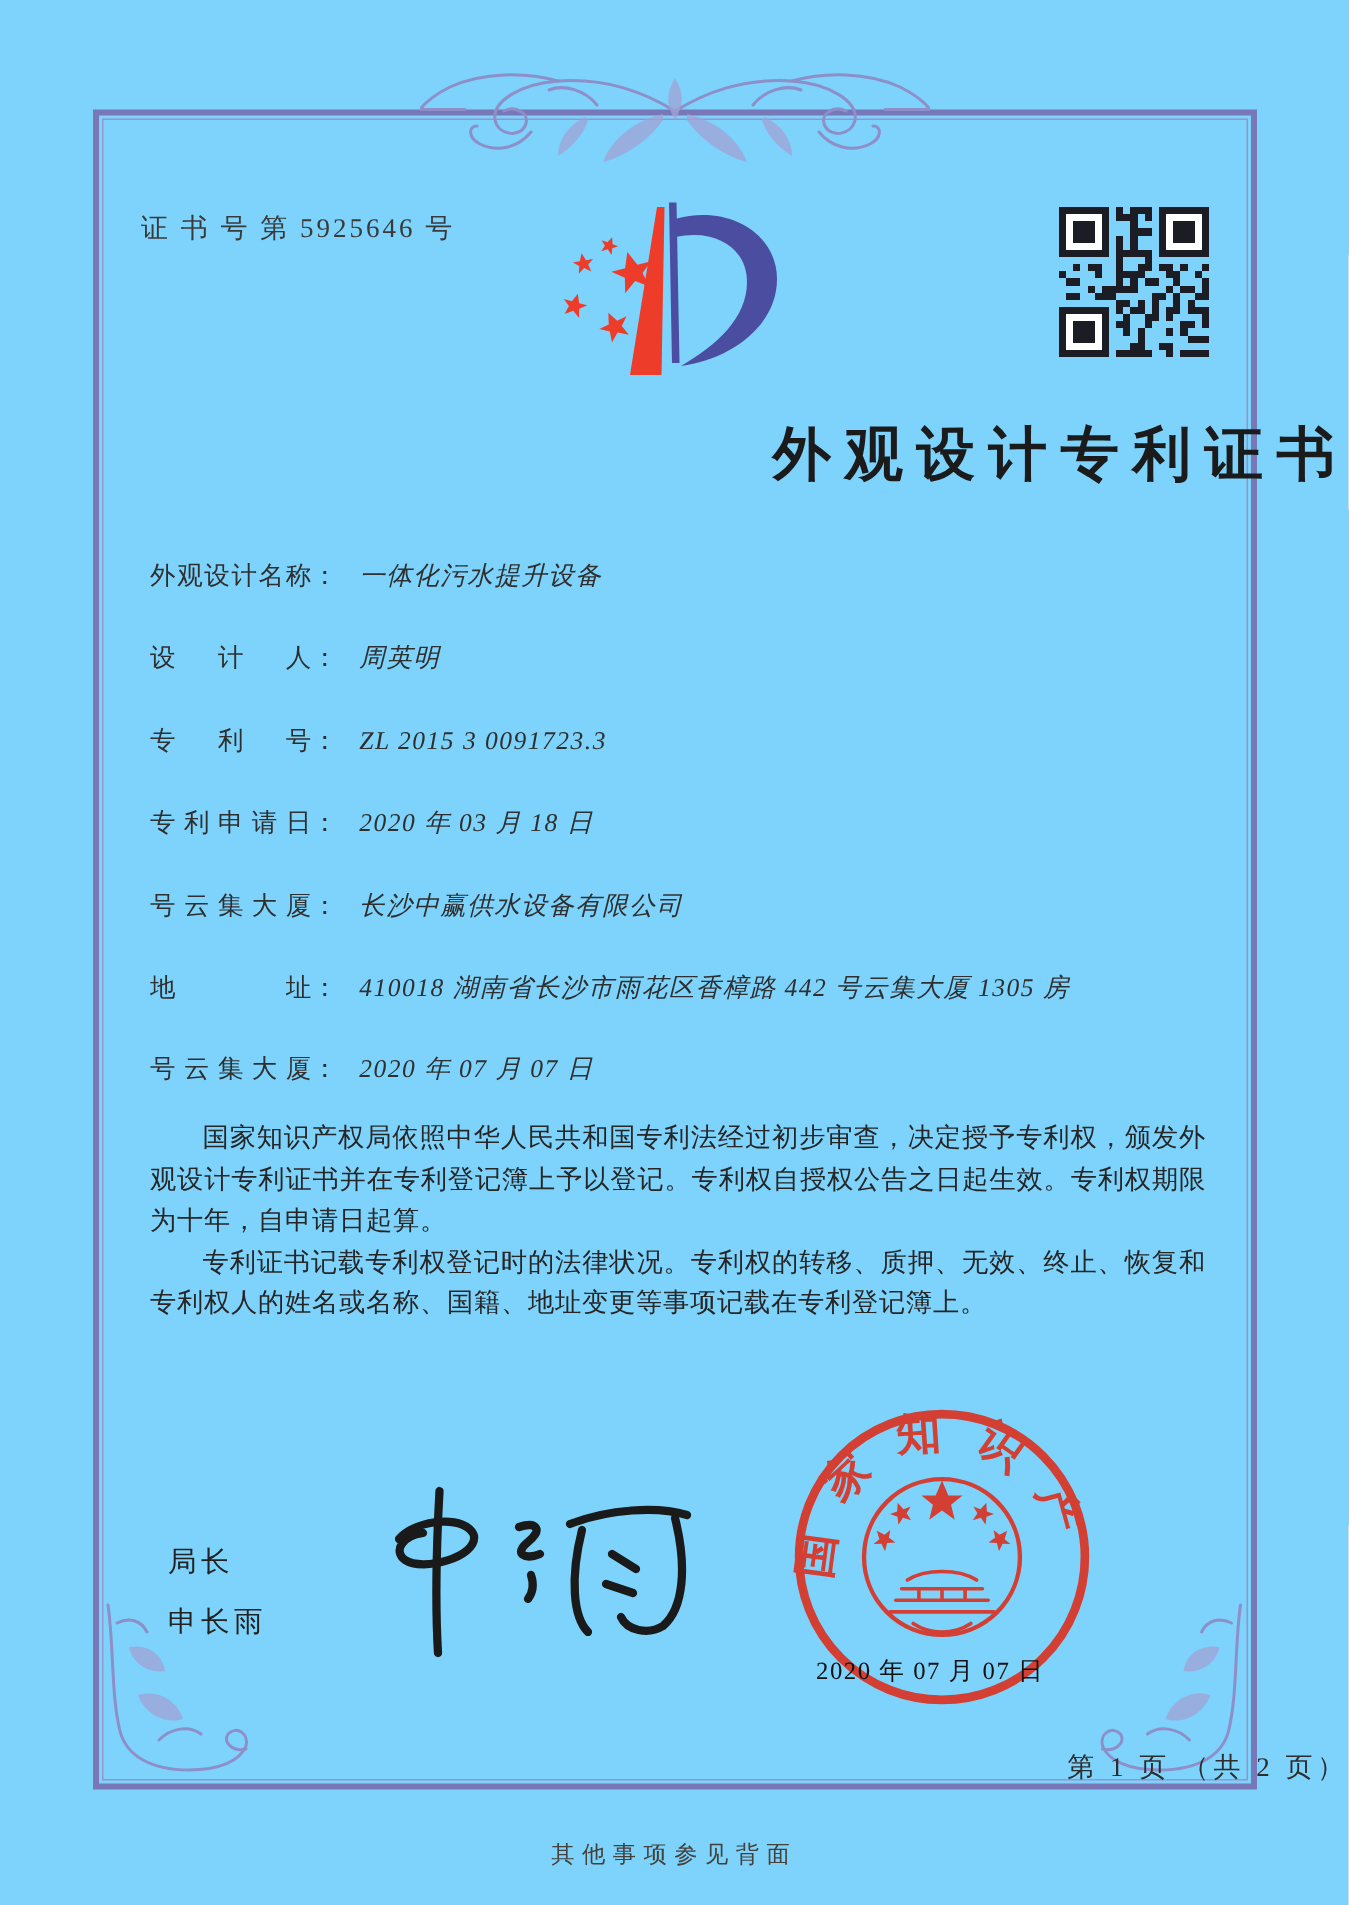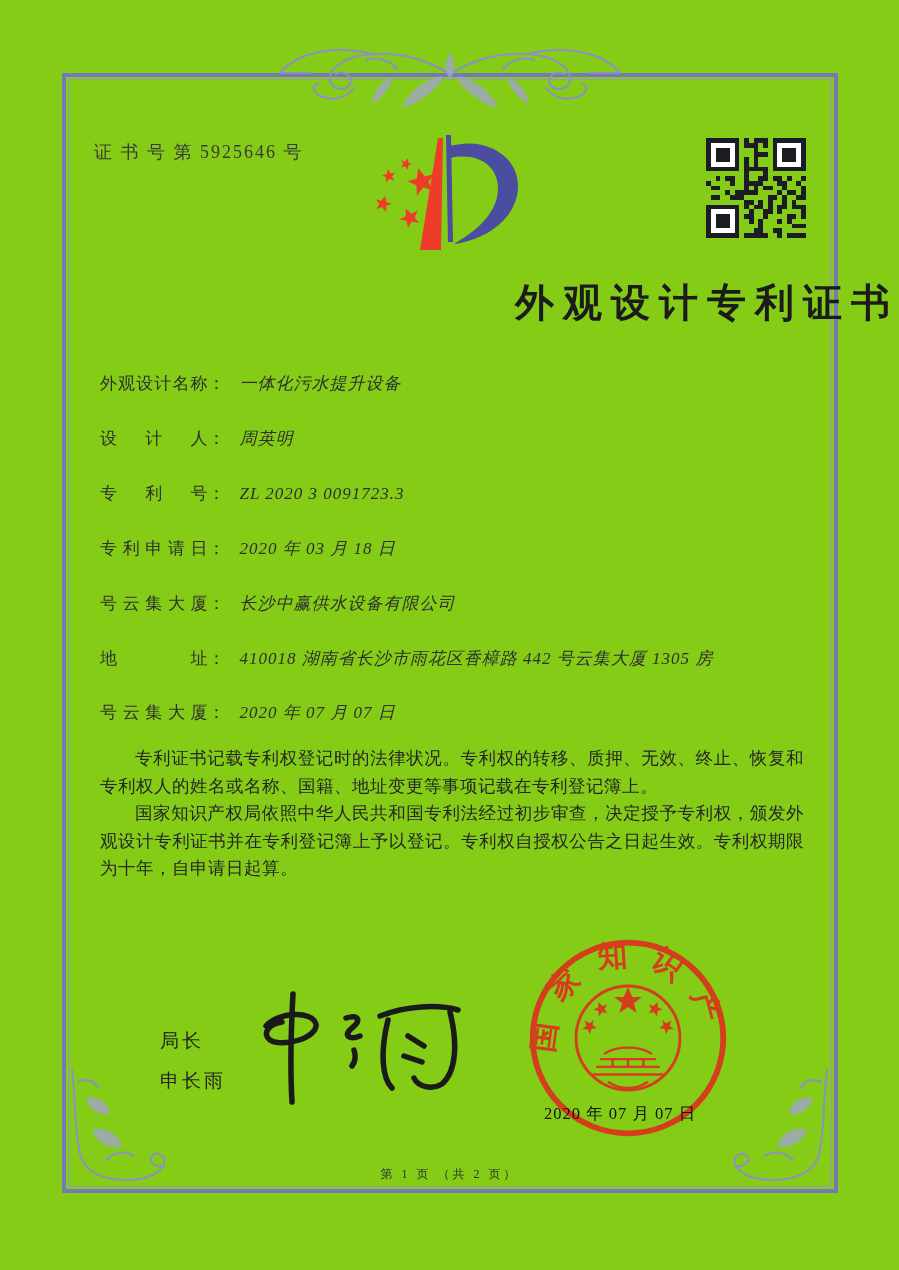--- a/index.html
+++ b/index.html
@@ -1,16 +1,16 @@
 <!DOCTYPE html>
 <html><head>
 <meta charset="utf-8">
 <style>
   html,body{margin:0;padding:0;background:#efefed;}
-  .page{position:relative;width:899px;height:1270px;background:#84cc16;overflow:hidden;
+  .page{position:relative;width:899px;height:1270px;background:#7dd3fc;overflow:hidden;
         font-family:"Liberation Serif","DejaVu Serif",serif;color:#2f2f2f;}
   
   .frame{position:absolute;left:62px;top:73px;width:768px;height:1112px;
          border:4px solid #7878b8;}
   .frame::after{content:"";position:absolute;inset:2px;border:1px solid #9595c9;}
   
   .top-flourish{position:absolute;left:280px;top:40px;width:340px;height:86px;}
   .corner{position:absolute;width:115px;height:118px;}
   .corner-left{left:66px;top:1068px;}
   .corner-right{left:718px;top:1068px;transform:scaleX(-1);}
@@ -27,28 +27,28 @@
   .flabel{display:inline-block;width:108px;text-align:justify;text-align-last:justify;font-family:Liberation Serif, serif;}
   .fcolon{display:inline-block;margin-right:14px;}
   .fvalue{letter-spacing:1px;font-style:italic;}
   .grant-pair{position:absolute;left:360px;top:0;}
   
   .paras{position:absolute;left:100px;top:745px;width:704px;}
   .paras p{margin:0;font-size:17.5px;line-height:27.5px;text-align:justify;text-indent:2em;
            letter-spacing:0.5px;color:#262626;}
   
   .signer{position:absolute;left:112px;top:1028px;font-size:19px;color:#222;}
-  .signer div{margin-bottom:14px;letter-spacing:3px;margin-left:48px;}
+  .signer div{margin-bottom:14px;letter-spacing:3px;}
   .signature{position:absolute;left:238px;top:990px;width:232px;height:118px;}
   
   .seal{position:absolute;left:526px;top:936px;width:204px;height:204px;opacity:0.9;}
   .seal-date{position:absolute;left:544px;top:1103px;font-size:16.5px;letter-spacing:1px;color:#111;}
   
-  .page-info{position:absolute;left:0;right:0;top:1166px;text-align:center;
-             font-size:12px;letter-spacing:3px;color:#2d2d2d;}
+  .page-info{position:absolute;left:0;right:0;top:1166px;text-align:right;
+             font-size:18px;letter-spacing:3px;color:#2d2d2d;}
   .back-note{position:absolute;left:0;right:0;top:1226px;text-align:center;
              font-size:15.5px;letter-spacing:5px;color:#44403a;}
   .orn{stroke:#8e8ec9;stroke-width:2;fill:none;stroke-linecap:round;}
   .orn-leaf{fill:#a2a2d4;opacity:0.75;stroke:none;}
 </style>
 </head>
 <body>
 
 <div class="page">
 
@@ -235,39 +235,39 @@
   <div class="title">外观设计专利证书</div>
 
   <div class="fields">
     <div class="frow" style="top:0">
       <span class="flabel">外观设计名称</span><span class="fcolon">：</span><span class="fvalue">一体化污水提升设备</span>
     </div>
     <div class="frow" style="top:55px">
       <span class="flabel">设计人</span><span class="fcolon">：</span><span class="fvalue">周英明</span>
     </div>
     <div class="frow" style="top:110px">
-      <span class="flabel">专利号</span><span class="fcolon">：</span><span class="fvalue">ZL 2020 3 0091723.3</span>
+      <span class="flabel">专利号</span><span class="fcolon">：</span><span class="fvalue">ZL 2015 3 0091723.3</span>
     </div>
     <div class="frow" style="top:165px">
       <span class="flabel">专利申请日</span><span class="fcolon">：</span><span class="fvalue">2020 年 03 月 18 日</span>
     </div>
     <div class="frow" style="top:220px">
       <span class="flabel">号云集大厦</span><span class="fcolon">：</span><span class="fvalue">长沙中赢供水设备有限公司</span>
     </div>
     <div class="frow" style="top:275px">
       <span class="flabel">地址</span><span class="fcolon">：</span><span class="fvalue">410018 湖南省长沙市雨花区香樟路 442 号云集大厦 1305 房</span>
     </div>
     <div class="frow" style="top:329px">
       <span class="flabel">号云集大厦</span><span class="fcolon">：</span><span class="fvalue">2020 年 07 月 07 日</span>
     </div>
   </div>
 
   <div class="paras">
+    <p>国家知识产权局依照中华人民共和国专利法经过初步审查，决定授予专利权，颁发外观设计专利证书并在专利登记簿上予以登记。专利权自授权公告之日起生效。专利权期限为十年，自申请日起算。</p>
     <p>专利证书记载专利权登记时的法律状况。专利权的转移、质押、无效、终止、恢复和专利权人的姓名或名称、国籍、地址变更等事项记载在专利登记簿上。</p>
-    <p>国家知识产权局依照中华人民共和国专利法经过初步审查，决定授予专利权，颁发外观设计专利证书并在专利登记簿上予以登记。专利权自授权公告之日起生效。专利权期限为十年，自申请日起算。</p>
   </div>
 
   <div class="signer">
     <div>局长</div>
     <div>申长雨</div>
   </div>
 
   <svg class="signature" viewBox="0 0 232 118">
     <g stroke="#1a1a1a" stroke-width="5.5" fill="none" stroke-linecap="round" stroke-linejoin="round">
       <path d="M55,4 C53,40 52,78 54,112"></path>
@@ -303,14 +303,15 @@
         <path d="M74,136 L138,136"></path>
         <path d="M70,144 L142,144"></path>
         <path d="M90,128 L90,136 M106,128 L106,136 M122,128 L122,136"></path>
         <path d="M86,152 C98,160 114,160 126,152"></path>
       </g>
     </g>
   </svg>
   <div class="seal-date">2020 年 07 月 07 日</div>
 
   <div class="page-info">第 1 页 （共 2 页）</div>
+  <div class="back-note">其他事项参见背面</div>
 
 </div>
 
 </body></html>

